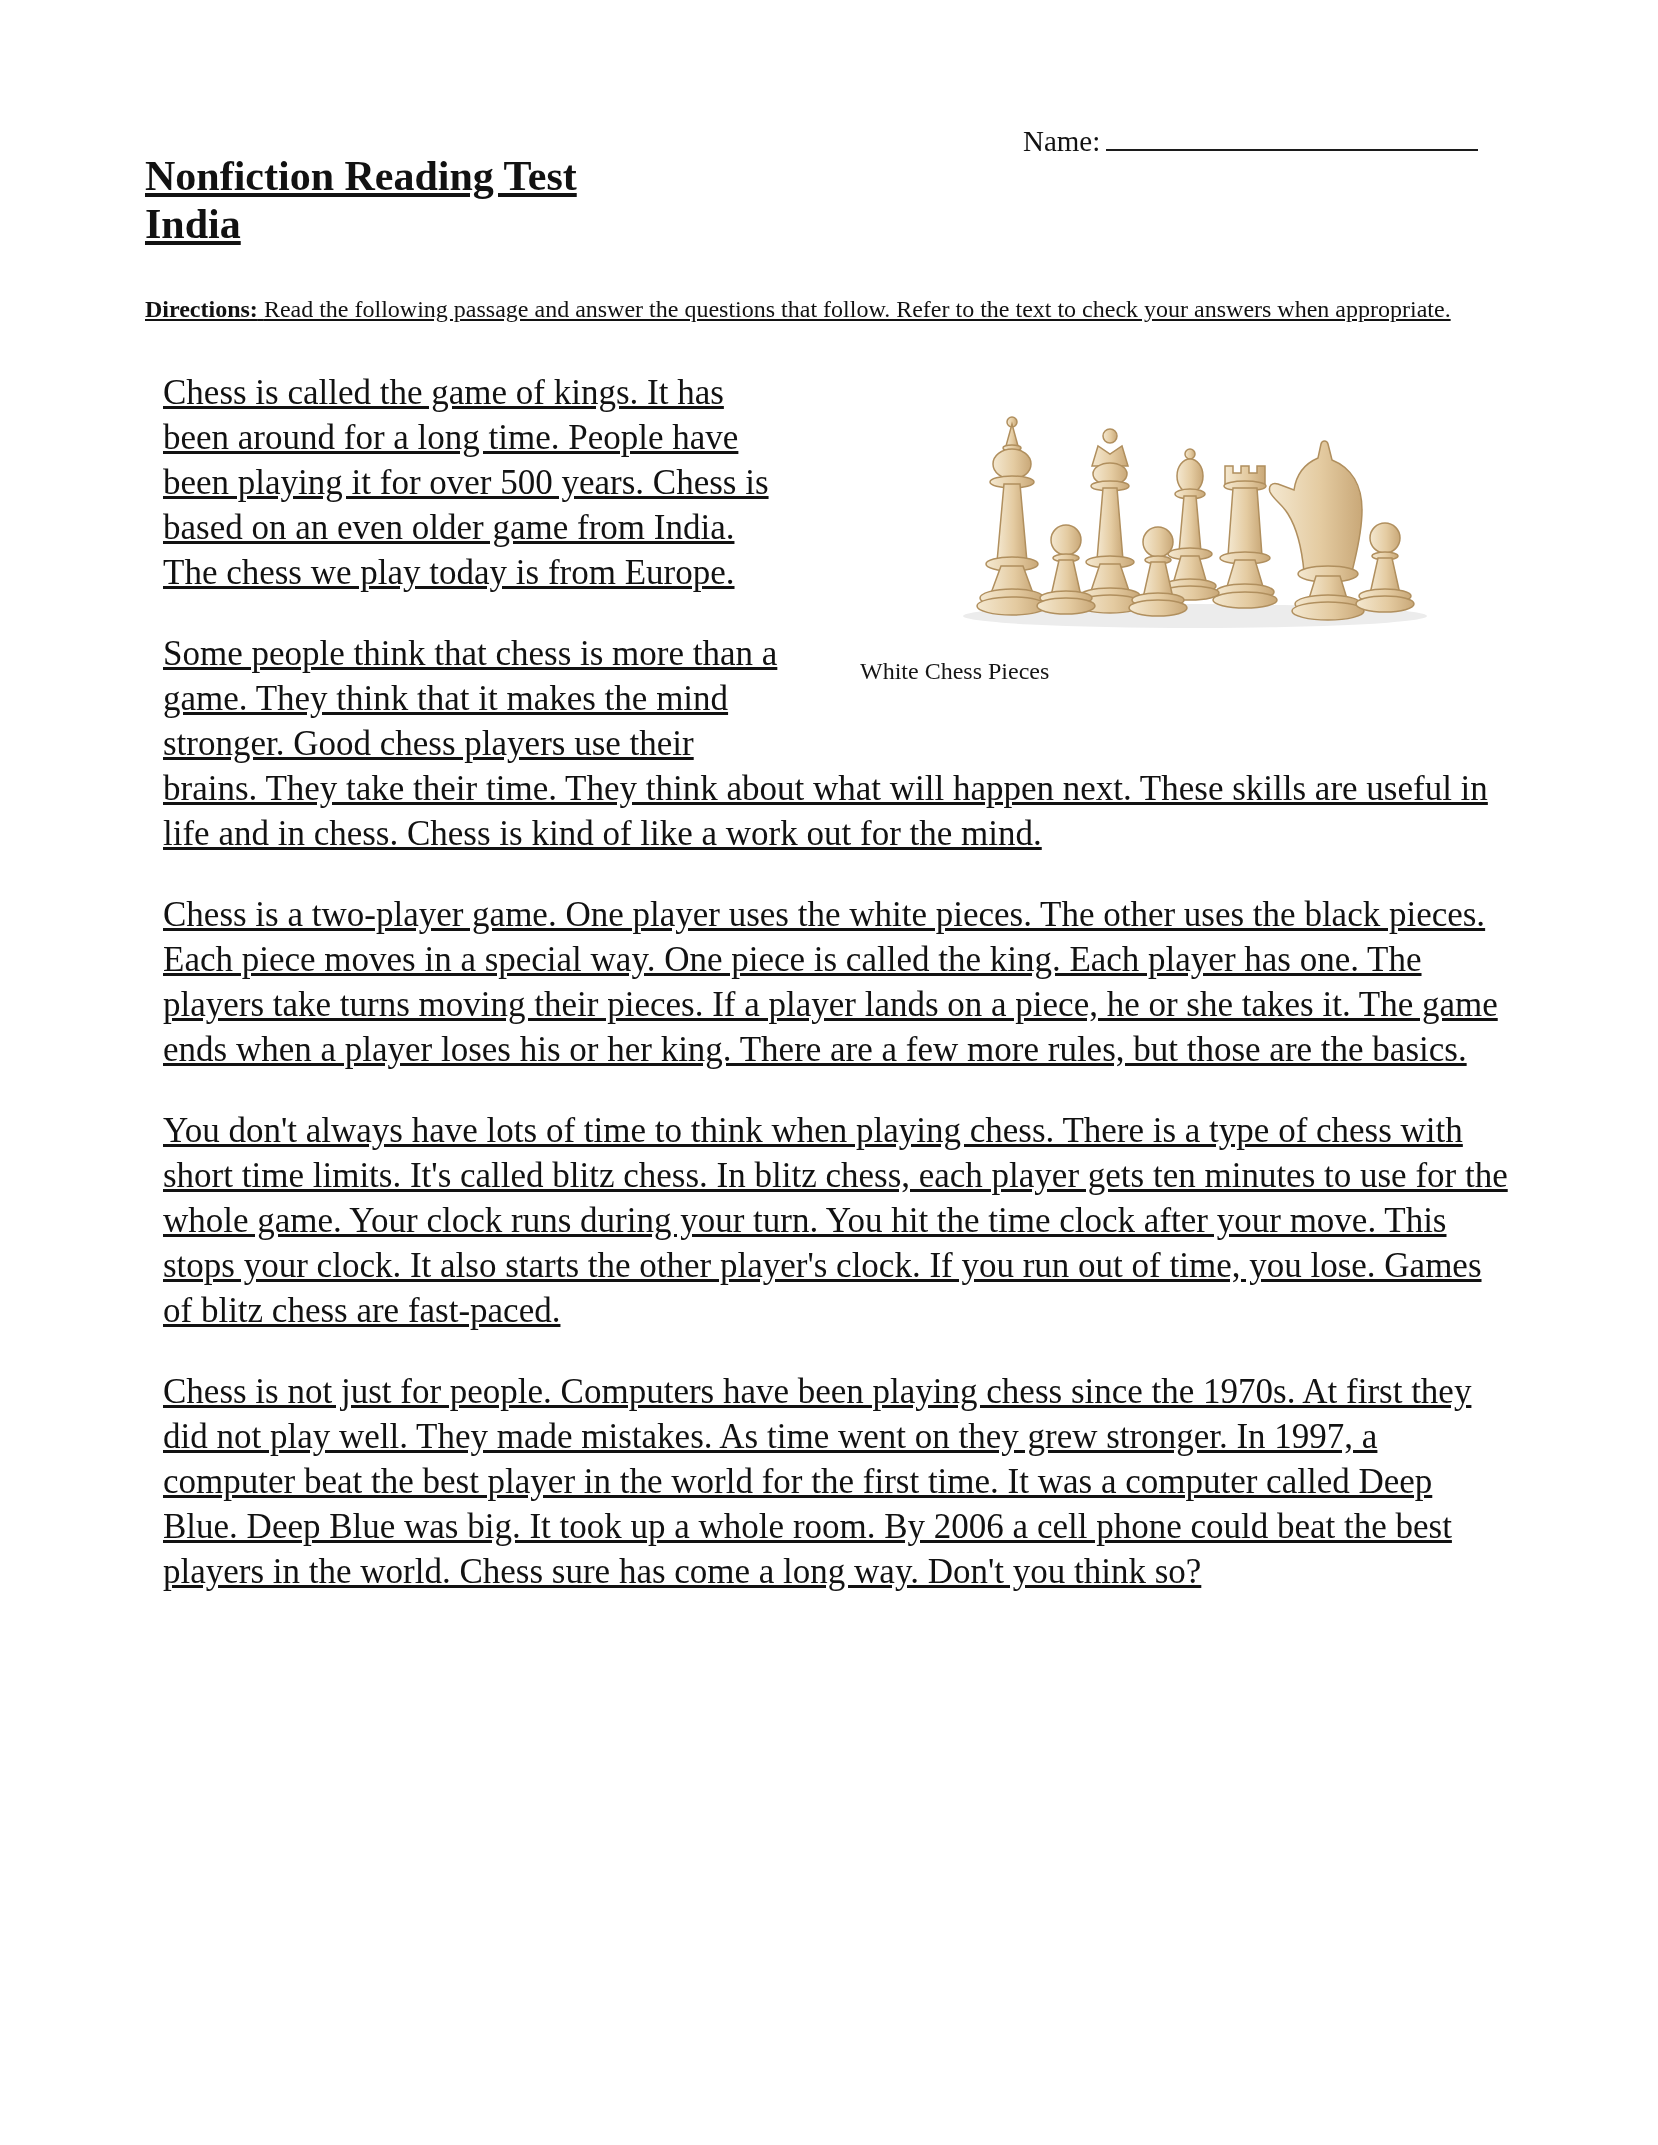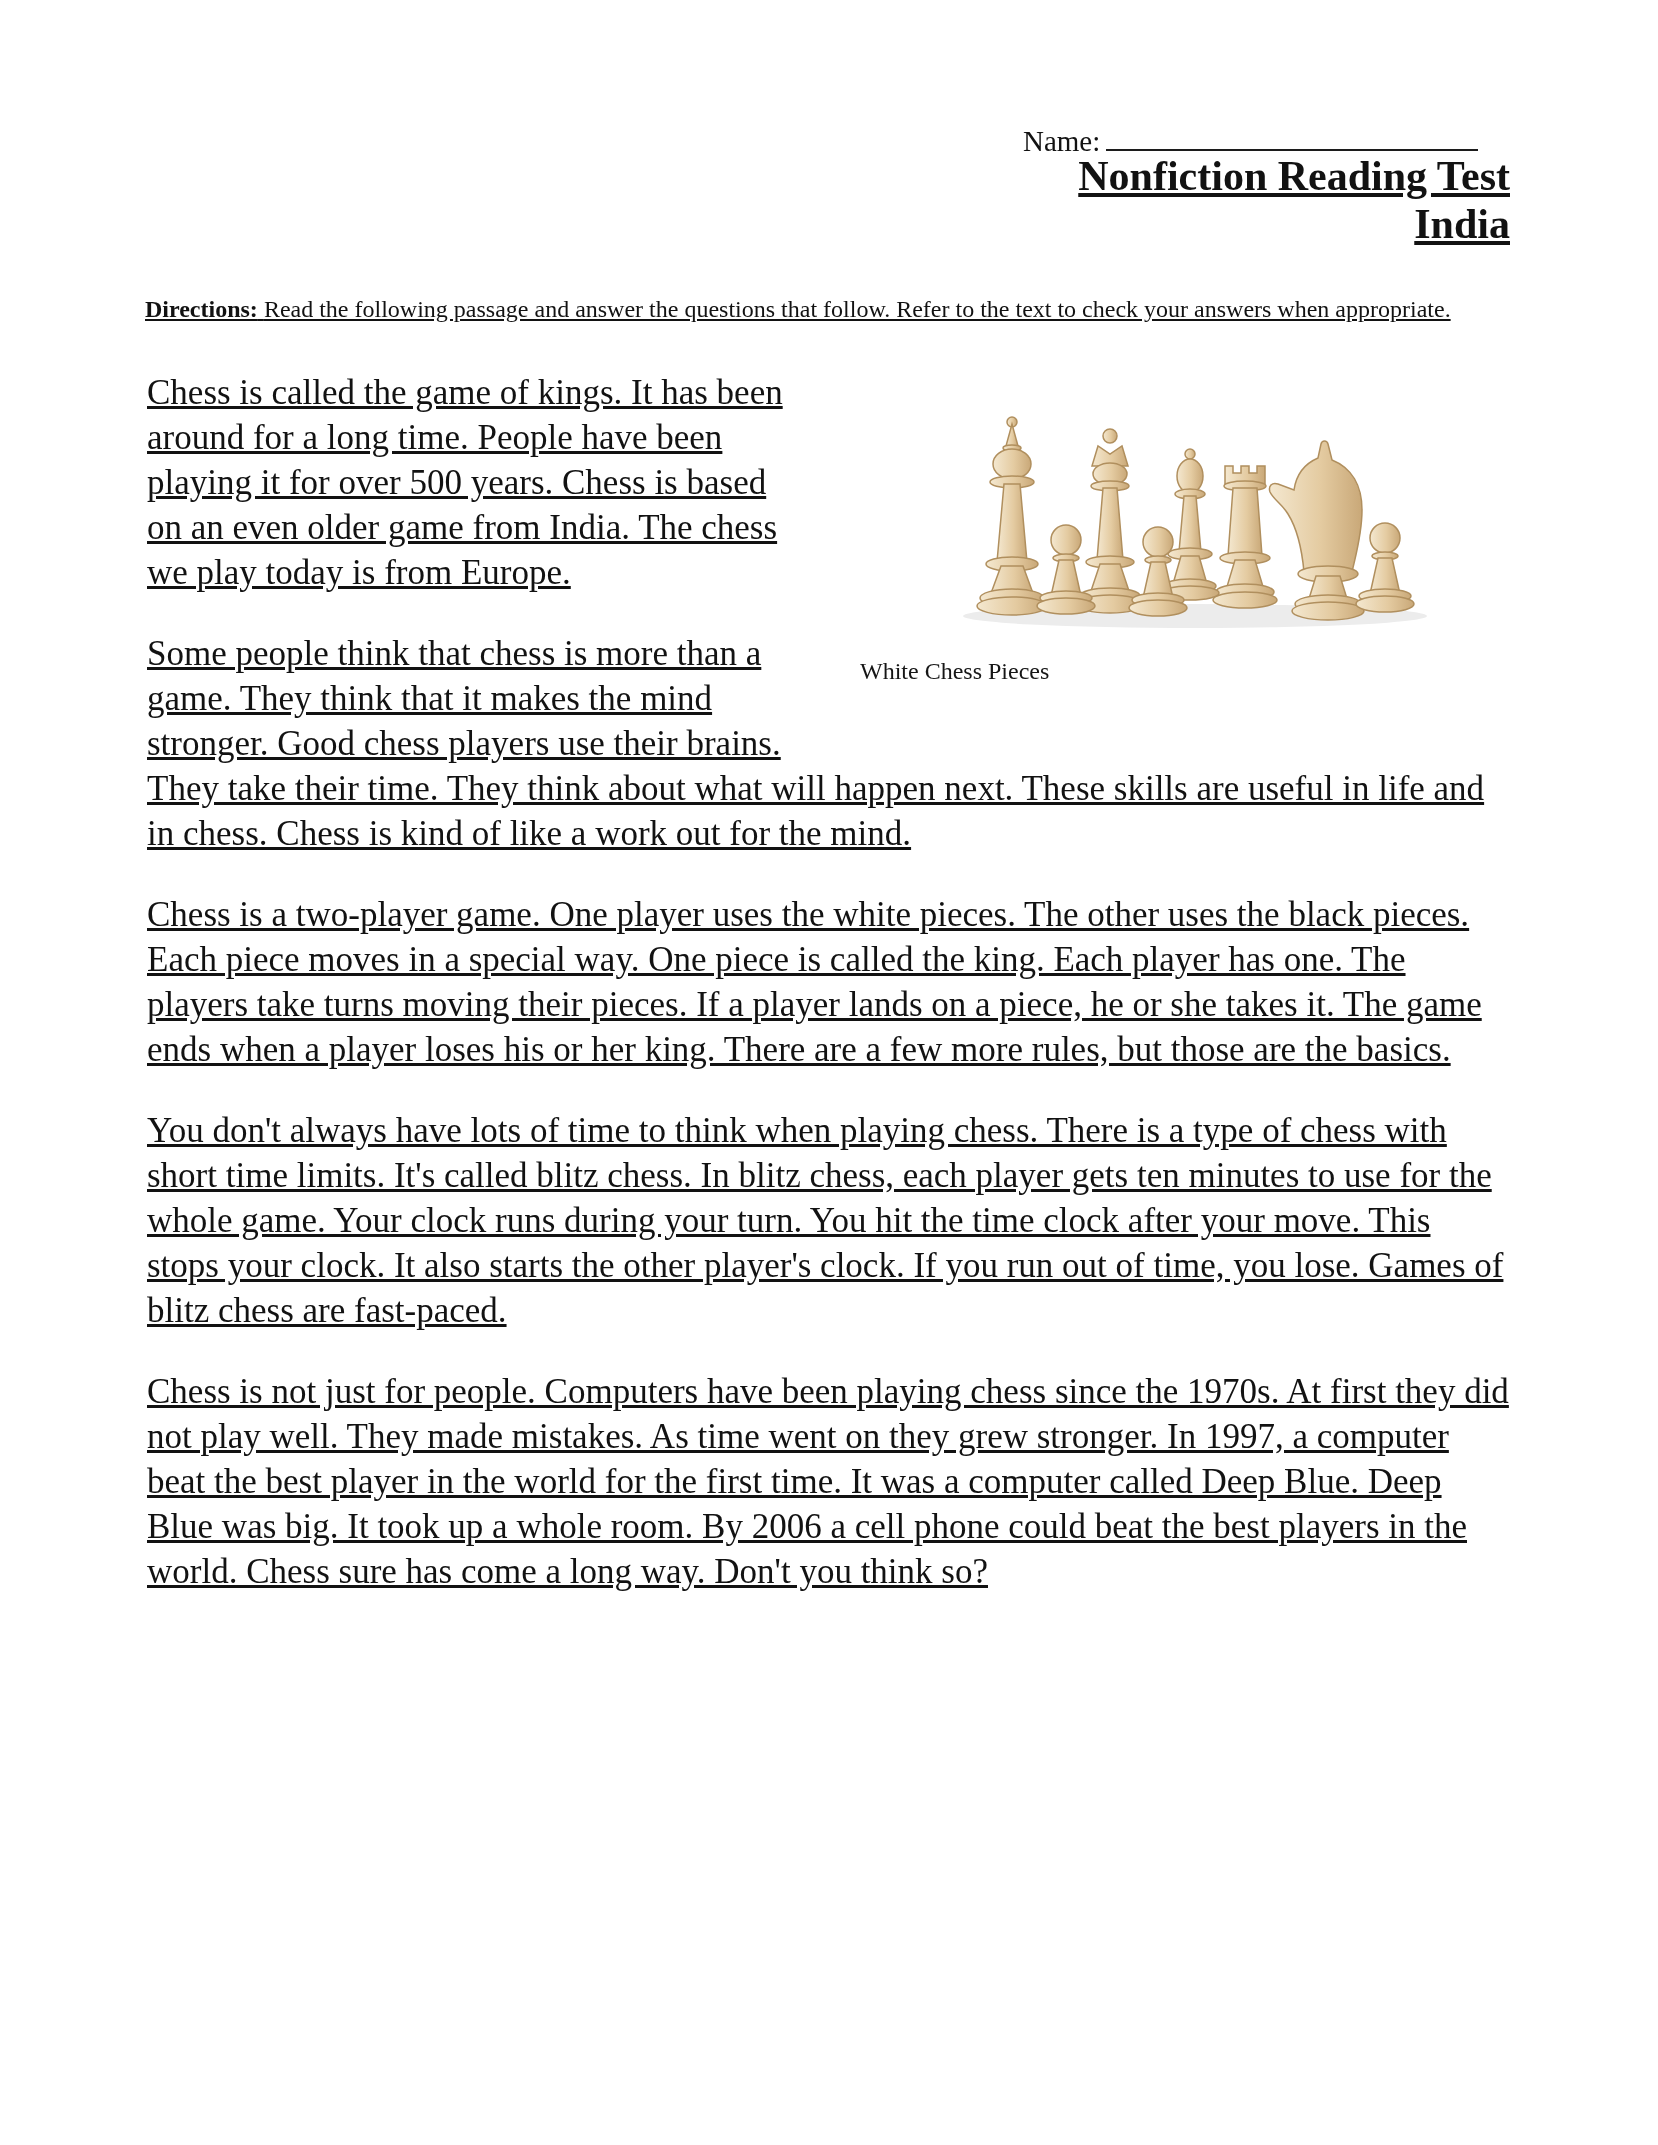--- a/index.html
+++ b/index.html
@@ -15,24 +15,24 @@
     text-decoration:underline;
   }
   .name-row {
     position:absolute; top:121px; left:1023px;
     font-size:29px; line-height:34px; white-space:nowrap;
   }
   .name-line {
     display:inline-block; width:372px; height:28px;
     border-bottom:2px solid #1c1c1c; margin-left:6px;
   }
-  .title-line { font-size:42px; line-height:48px; font-weight:bold; margin:0;text-align:right; }
+  .title-line { font-size:42px; line-height:48px; font-weight:bold; margin:0; }
   .directions { margin:39px 0 0 0; font-size:24px; line-height:45px; }
   .content { margin-top:38px; font-size:35px; line-height:45px; }
-  .content p { margin:0 0 36px 2px; }
+  .content p { margin:0 0 36px 18px; }
   figure.chess-figure {
     float:right; width:650px;
     margin:0 0 57px 70px; padding:0;
   }
   figure.chess-figure svg { display:block; width:650px; height:280px; }
   figcaption {
     font-size:24px; line-height:34px;
     margin-top:4px; color:#161616;
   }
 </style>

